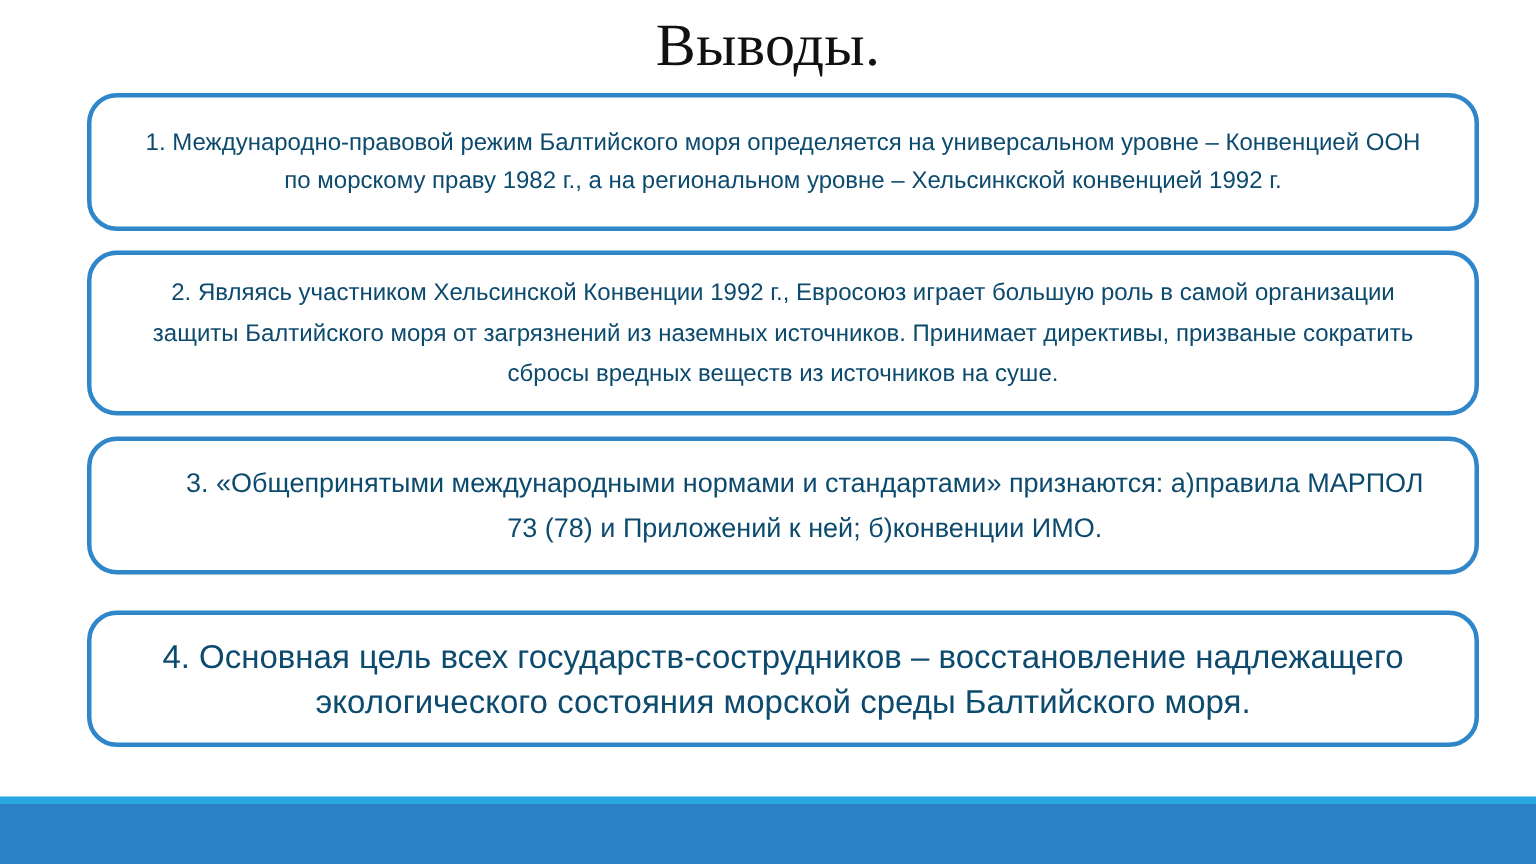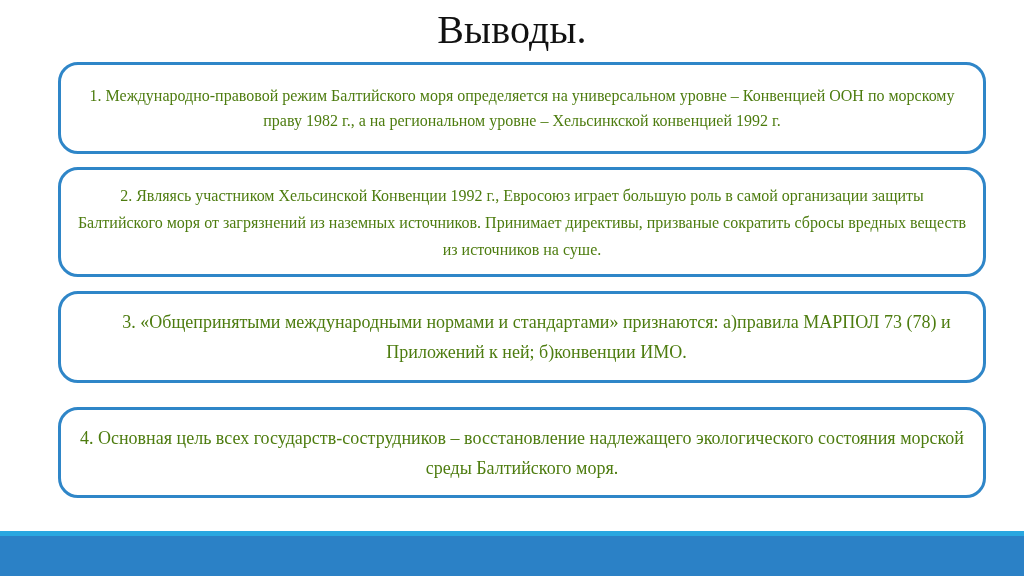--- a/index.html
+++ b/index.html
@@ -48,39 +48,39 @@
     box-sizing: border-box;
     border: 3px solid #2f86c8;
     border-radius: 20px;
     background: #ffffff;
     display: flex;
     align-items: center;
     justify-content: center;
     padding: 4px 16px;
   }
   .callout p {
-    margin: 0;
+    margin: 11px;
     width: 100%;
     text-align: center;
-    color: #4d7c0f;
-    font-family: Liberation Serif, serif;
+    color: #0c4a6e;
+    font-family: Liberation Sans, sans-serif;
   }
 
   
   #callout-1 { top: 62px;  height: 92px;  }
   #callout-1 p { font-size: 16px; line-height: 25px; }
 
   #callout-2 { top: 167px; height: 110px; justify-content: flex-end; }
   #callout-2 p { font-size: 16px; line-height: 27px; }
 
   #callout-3 { top: 291px; height: 92px; padding-left: 45px;  }
   #callout-3 p { font-size: 18px; line-height: 30px; }
 
   #callout-4 { top: 407px; height: 91px;  }
-  #callout-4 p { font-size: 18px; line-height: 30px; }
+  #callout-4 p { font-size: 22px; line-height: 30px; }
 
   
   #bottom-accent-stripe {
     position: absolute;
     left: 0;
     top: 531px;
     width: 1024px;
     height: 5px;
     background: #29a7e0;
   }

